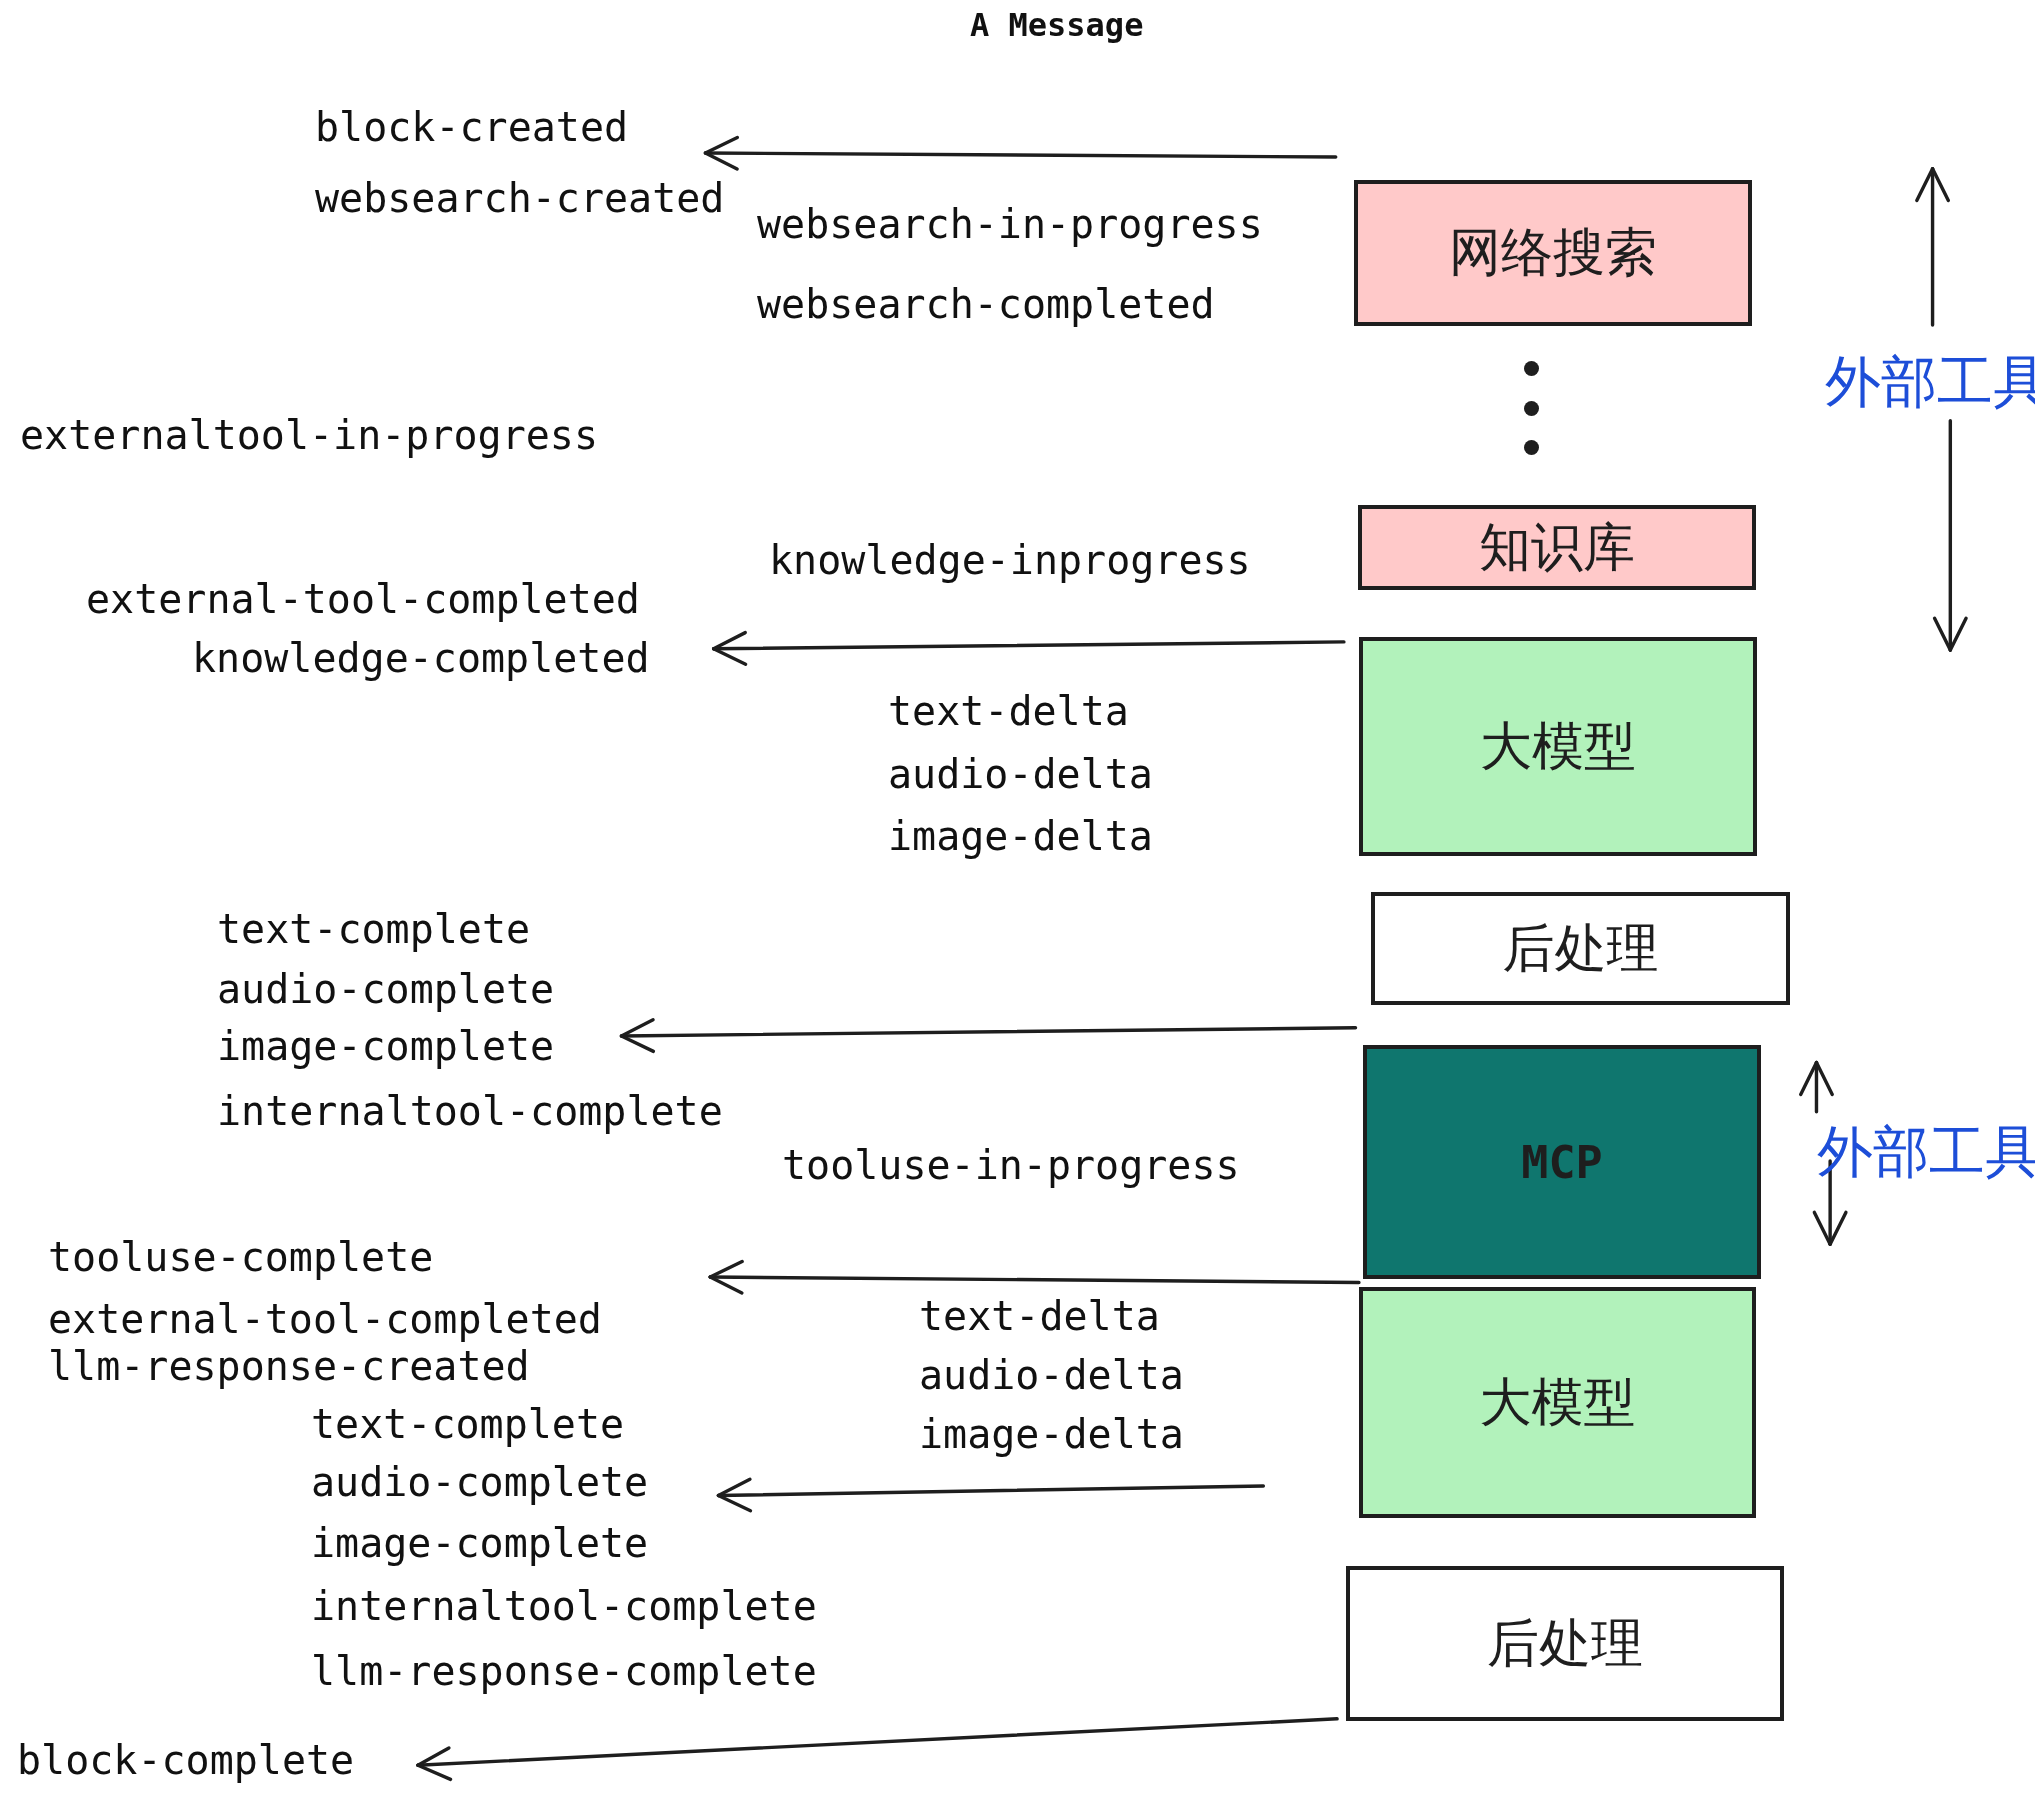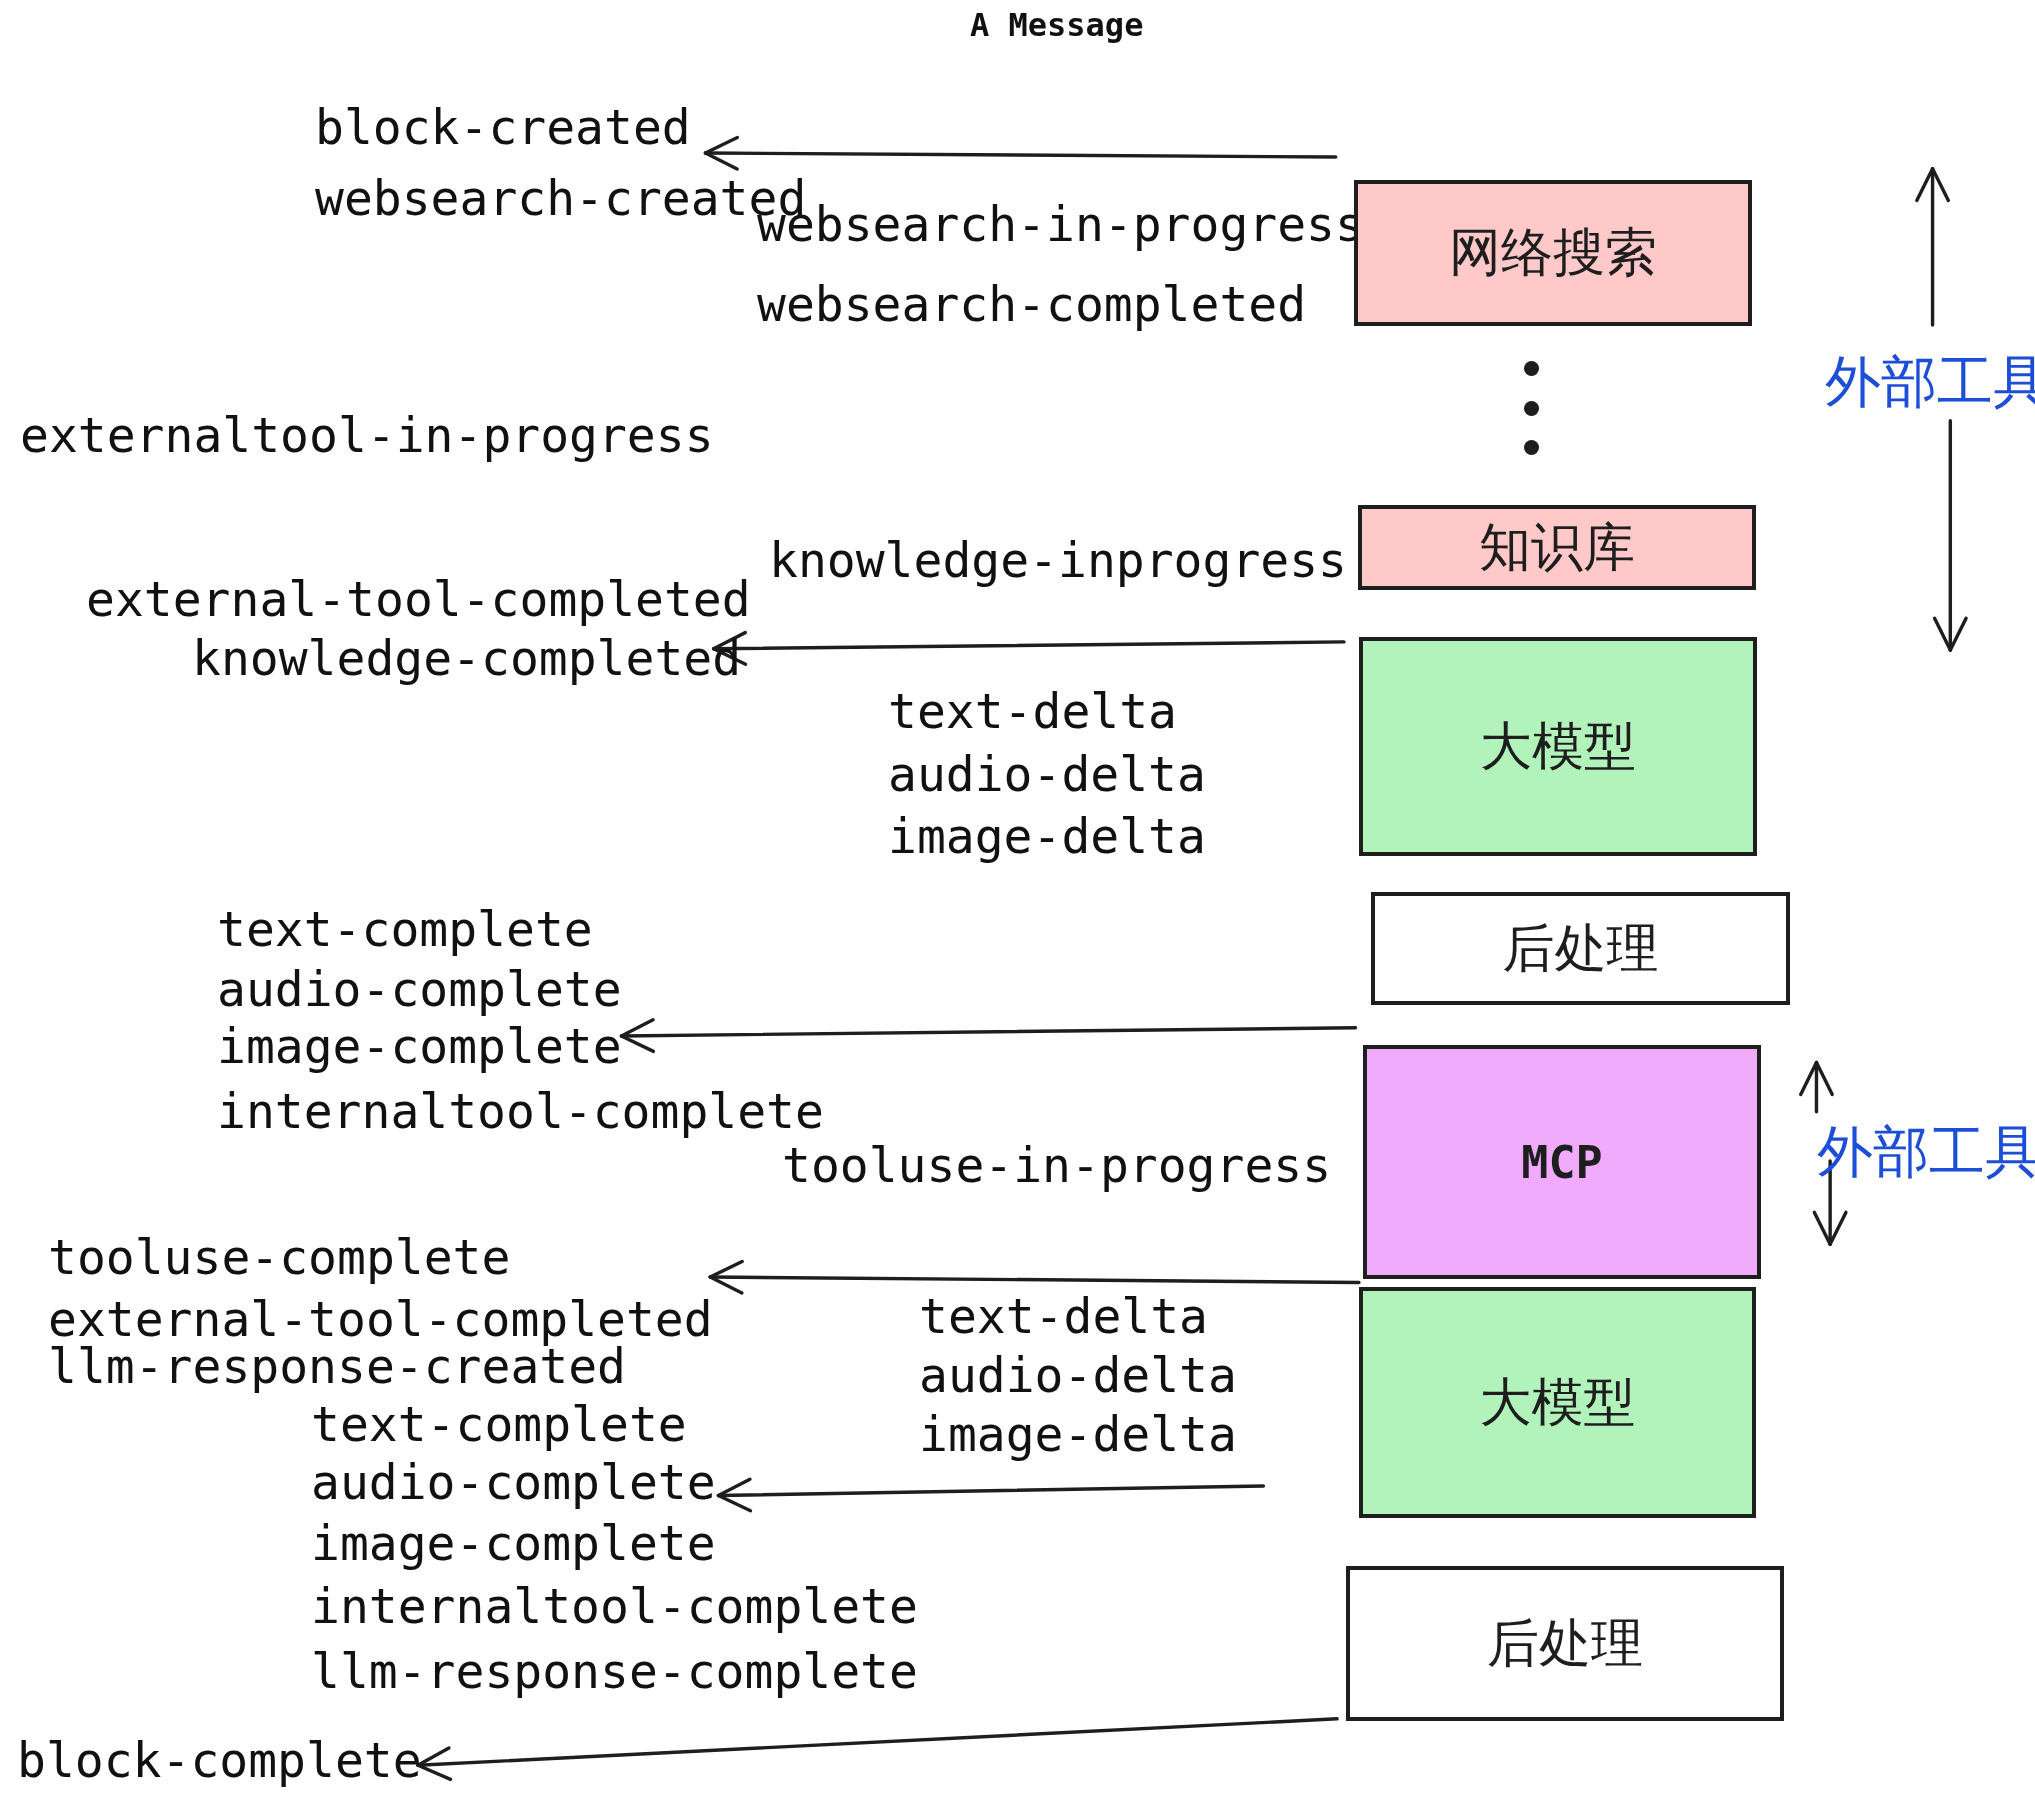--- a/index.html
+++ b/index.html
@@ -16,21 +16,21 @@
     color: #111111;
   }
   #arrow-layer {
     position: absolute; left: 0; top: 0;
     width: 2035px; height: 1796px;
     pointer-events: none;
   }
   .ev {
     position: absolute;
     font-family: "DejaVu Sans Mono", monospace;
-    font-size: 48px;
+    font-size: 40px;
     line-height: 55px;
     white-space: nowrap;
     color: #111111;
     font-weight: 500;
   }
   .title {
     position: absolute;
     left: 970px; top: 5.5px;
     font-family: "DejaVu Sans Mono", monospace;
     font-size: 32px;
@@ -161,21 +161,21 @@
   <div class="ev" style="left:311px;  top:1644px;">llm-response-complete</div>
   <div class="ev" style="left:919px; top:1289px;">text-delta</div>
   <div class="ev" style="left:919px; top:1348px;">audio-delta</div>
   <div class="ev" style="left:919px; top:1407px;">image-delta</div>
   <div class="ev" style="left:17px;   top:1733px;">block-complete</div>
 
   <div class="box" style="left: 1354px; top: 180px; width: 398px; height: 146px; background: rgb(255, 201, 201);">网络搜索</div>
   <div class="box" style="left: 1358px; top: 505px; width: 398px; height: 85px; background: rgb(255, 201, 201);">知识库</div>
   <div class="box" style="left: 1359px; top: 637px; width: 398px; height: 219px; background: rgb(178, 242, 187);">大模型</div>
   <div class="box" style="left: 1371px; top: 892px; width: 419px; height: 113px; background: rgb(255, 255, 255);">后处理</div>
-  <div class="box mono" style="left: 1363px; top: 1045px; width: 398px; height: 234px; background: #f0abfc;">MCP</div>
+  <div class="box mono" style="left: 1363px; top: 1045px; width: 398px; height: 234px; background: #0f766e;">MCP</div>
   <div class="box" style="left: 1359px; top: 1287px; width: 397px; height: 231px; background: rgb(178, 242, 187);">大模型</div>
   <div class="box" style="left: 1346px; top: 1566px; width: 438px; height: 155px; background: rgb(255, 255, 255);">后处理</div>
 
   <div class="dots">
     <div class="dot"></div>
     <div class="dot"></div>
     <div class="dot"></div>
   </div>
 
   <div class="side-label" style="left:1825px; top:345px;">外部工具</div>

